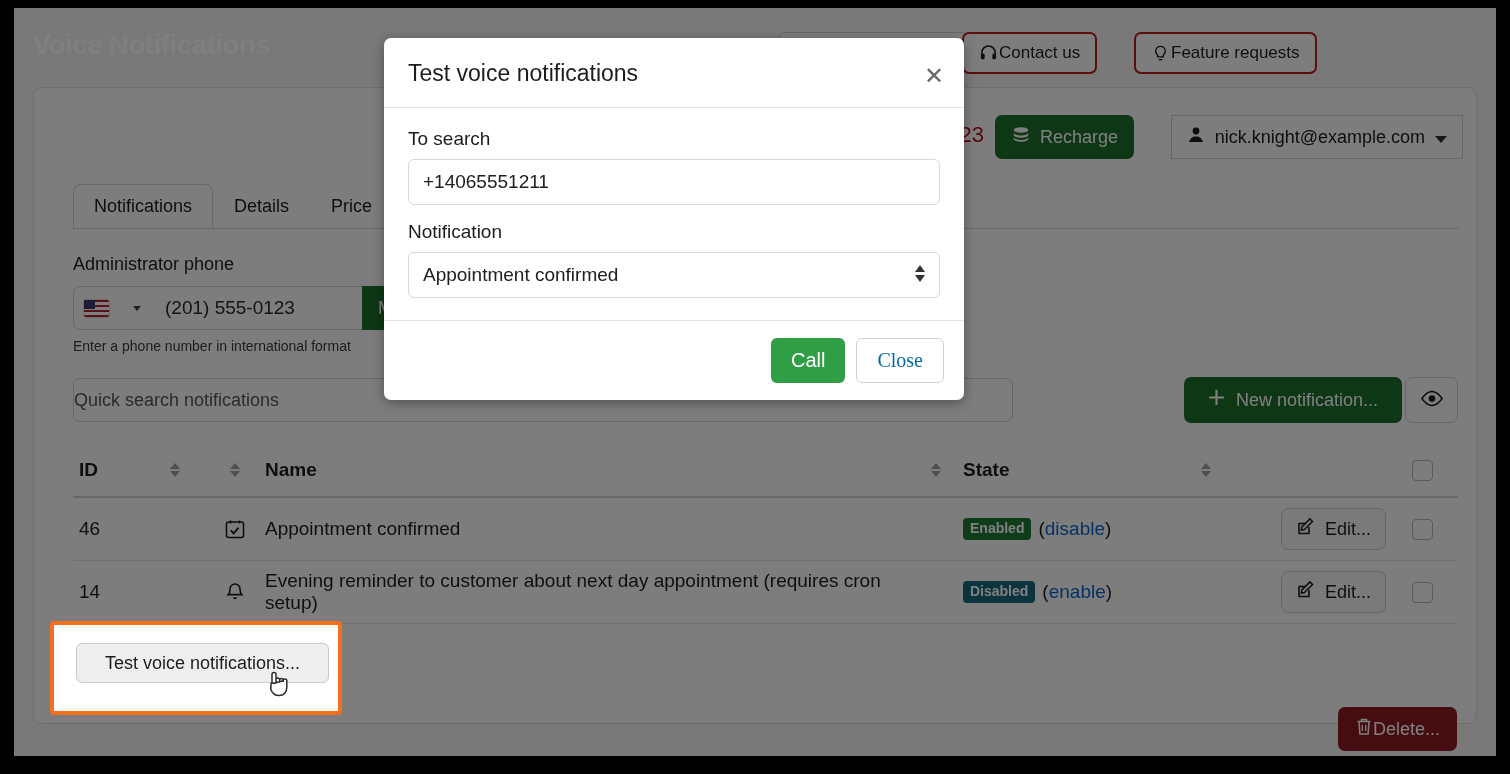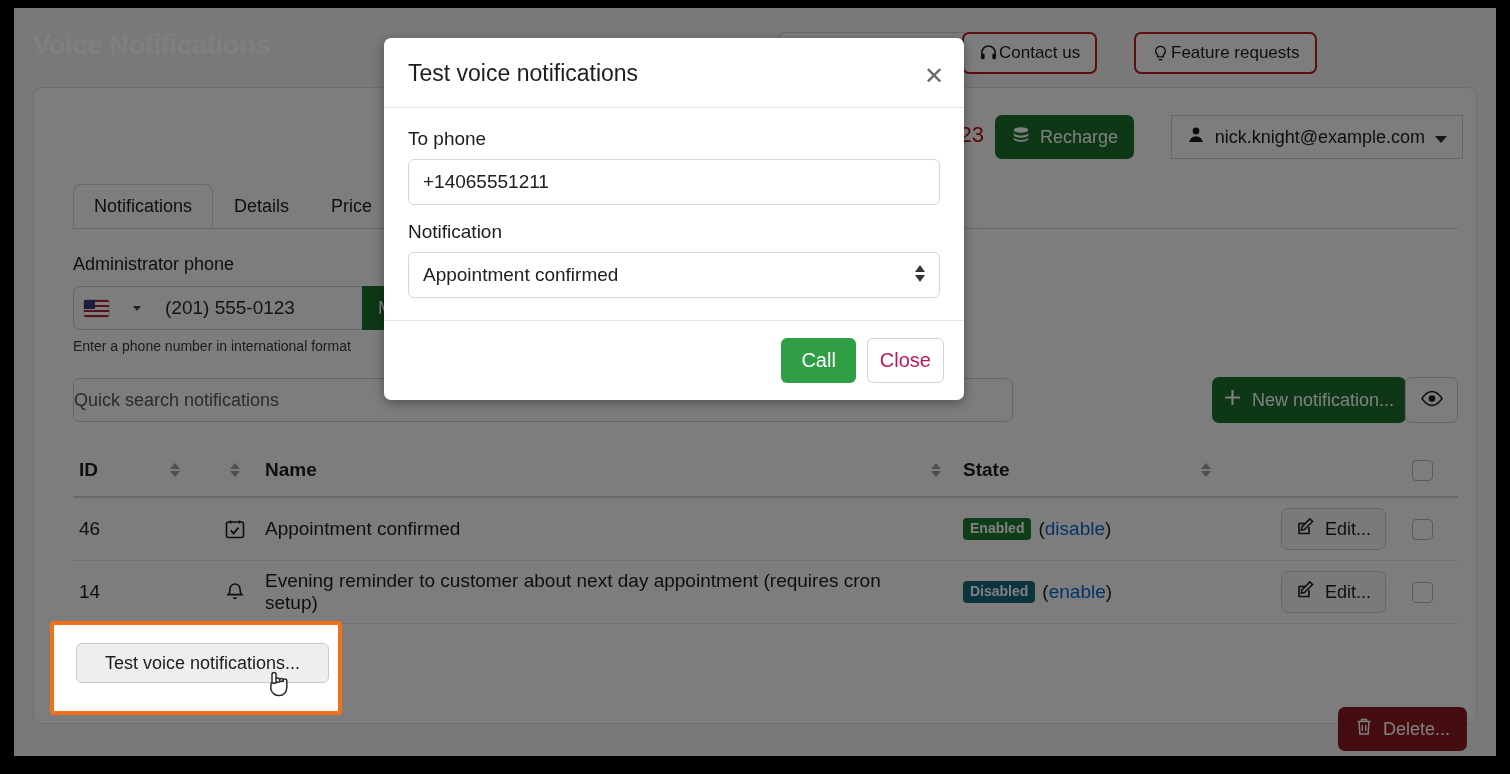--- a/index.html
+++ b/index.html
@@ -218,23 +218,22 @@
     color: #565656;
   }
   #btn-new {
     position: absolute;
     left: 1150px; top: 289px;
     height: 46px;
     background: #1d6f2d;
     color: #ffffff;
     border-radius: 7px;
     display: flex; align-items: center; gap: 11px;
-    padding: 0 12px;
-    font-size: 18px;
-    margin-left: 28px;
+    padding: 0 24px;
+    font-size: 18px;
   }
   #btn-eye {
     position: absolute;
     left: 1371px; top: 289px;
     width: 53px; height: 46px;
     border: 1px solid #cfcfcf;
     border-radius: 7px;
     background: #fbfbfb;
     display: flex; align-items: center; justify-content: center;
   }
@@ -334,21 +333,21 @@
     left: 252px; top: 661px;
     z-index: 62;
   }
   #btn-delete {
     position: absolute;
     left: 1304px; top: 619px;
     height: 44px;
     background: #8d1a23;
     color: #ffffff;
     border-radius: 7px;
-    display: flex; align-items: center; gap: 10px;
+    display: flex; align-items: center; 
     padding: 0 17px;
     font-size: 18px;
   }
 
   
   #modal {
     position: absolute;
     left: 370px; top: 30px;
     width: 580px;
     background: #ffffff;
@@ -422,25 +421,26 @@
     color: #ffffff;
     border-radius: 6px;
     padding: 0 20px;
     display: flex; align-items: center;
     font-size: 20px;
   }
   #btn-close-modal {
     height: 45px;
     background: #ffffff;
     border: 1px solid #d2d2d2;
-    color: #be185d;
+    color: #0369a1;
     border-radius: 6px;
-    padding: 0 12px;
+    padding: 0 20px;
     display: flex; align-items: center;
     font-size: 20px;
+    font-family: Liberation Serif, serif;
   }
 </style>
 </head>
 <body>
 
 <div id="frame">
   <div id="page">
 
     <div id="page-title">Voice Notifications</div>
 
@@ -669,21 +669,21 @@
       <path d="M6 14V5.5a2 2 0 014 0V13m0-2.2a1.8 1.8 0 013.6 0V13m0-1.6a1.8 1.8 0 013.6 0V13m0-1.2a1.8 1.8 0 013.6 0v6.4c0 5-3 8.4-7.4 8.4-4.3 0-7.4-2.6-8.6-6.3L5 15.6c-.5-1.4 1.5-2.6 2.4-1.1z" fill="#ffffff" stroke="#2b2b2b" stroke-width="1.5" stroke-linejoin="round"></path>
     </svg>
   </div>
 
   <div id="modal">
     <div id="modal-header">
       <div id="modal-title">Test voice notifications</div>
       <div id="modal-close">✕</div>
     </div>
     <div id="modal-body">
-      <div class="f-label">To phone</div>
+      <div class="f-label">To search</div>
       <div id="modal-phone" placeholder="+1...">+14065551211</div>
       <div class="f-label">Notification</div>
       <div id="modal-select">
         <span>Appointment confirmed</span>
         <span class="spin">
             <i class="up"></i>
             <i class="down"></i>
           </span>
       </div>
     </div>

